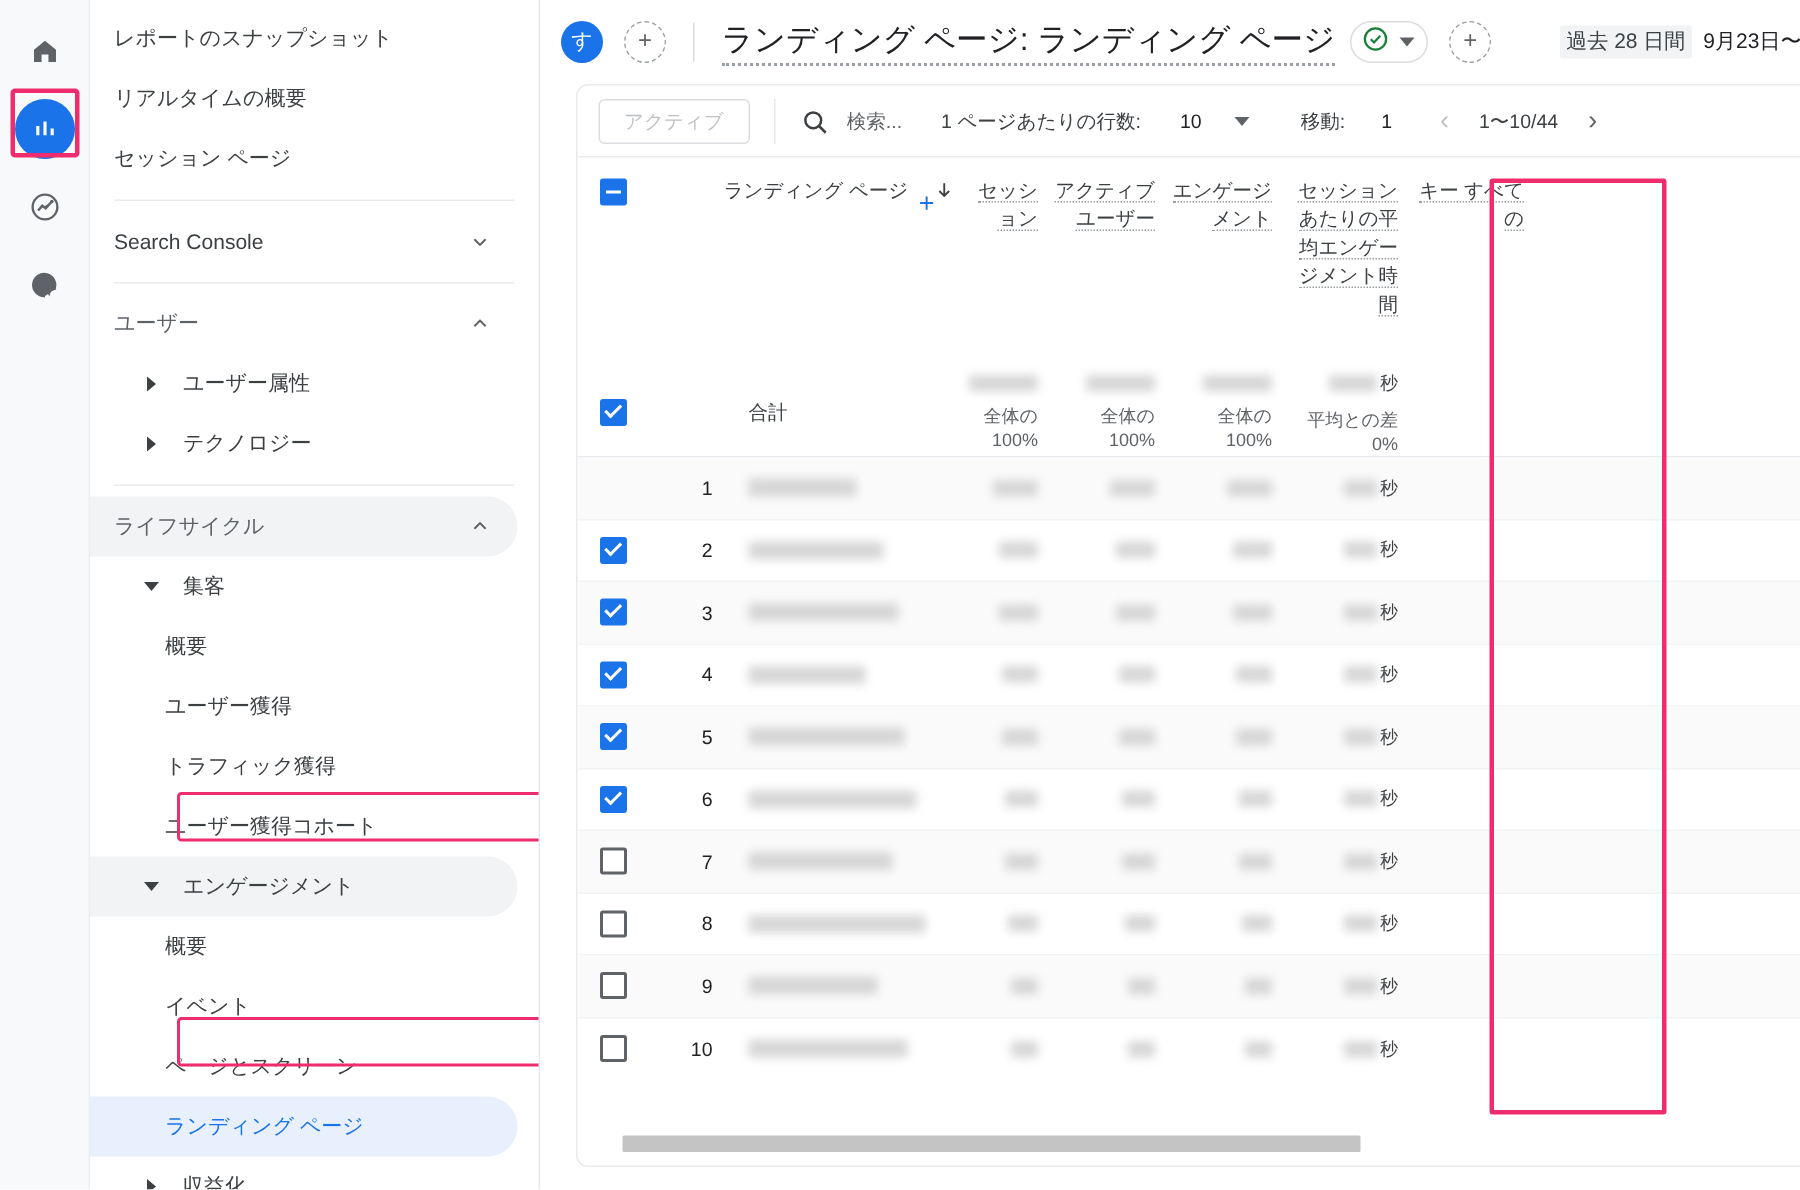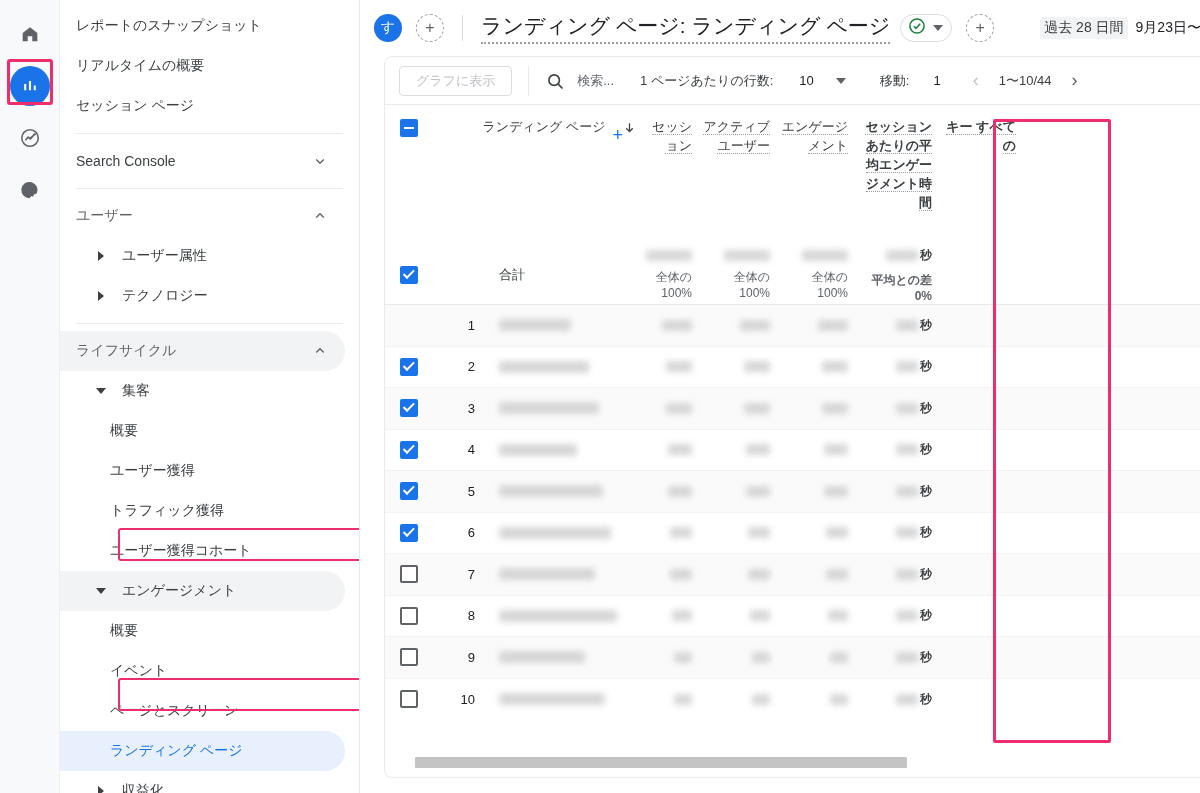--- a/index.html
+++ b/index.html
@@ -135,21 +135,21 @@
   .pg-arrow.dim { color: #bdc1c6; }
   .pg-range { color: #3c4043; margin: 0 14px; }
 
   
   .tbl { position: absolute; left: 0; top: 48px; right: 0; bottom: 0; }
   .hdr-row { display: flex; height: 200px; border-bottom: 1px solid #e8eaed; }
   .col-chk { width: 48px; flex: 0 0 48px; display: flex; justify-content: center; padding-top: 14px; }
   .col-idx { width: 42px; flex: 0 0 42px; text-align: right; font-size: 13px; color: #202124; }
   .col-dim { width: 148px; flex: 0 0 148px; }
   .col-m { width: 78px; flex: 0 0 78px; }
-  .col-m.wide { width: 84px; flex: 0 0 84px; font-weight: bold; }
+  .col-m.wide { width: 84px; flex: 0 0 84px; }
 
   .hd-txt {
     font-size: 13px; color: #3c4043; text-align: right;
     line-height: 19px; padding-top: 12px;
   }
   .hd-txt span { border-bottom: 1px dotted #9aa0a6; }
 
   .checkbox {
     width: 18px; height: 18px; border-radius: 2px;
     border: 2px solid #5f6368; background: #fff;
@@ -351,21 +351,21 @@
       <div class="dashed-btn" style="margin-left:14px">+</div>
       <div class="daterange">
         <span class="dr-badge">過去 28 日間</span>
         <span>9月23日〜20</span>
       </div>
     </div>
 
     <div class="card">
 
       <div class="toolbar">
-        <div class="chart-btn">グラフに表示</div>
+        <div class="chart-btn">アクティブ</div>
         <div class="tb-div"></div>
         <span class="search-ic">
           <svg width="20" height="20" viewBox="0 0 24 24" fill="none" stroke="#3c4043" stroke-width="2">
             <circle cx="11" cy="11" r="6.3"></circle>
               <path d="M15.8 15.8L21 21"></path>
           </svg>
         </span>
         <span class="search-ph">検索...</span>
         <span class="rows-lbl">1 ページあたりの行数:</span>
         <span class="rows-val">10</span>

